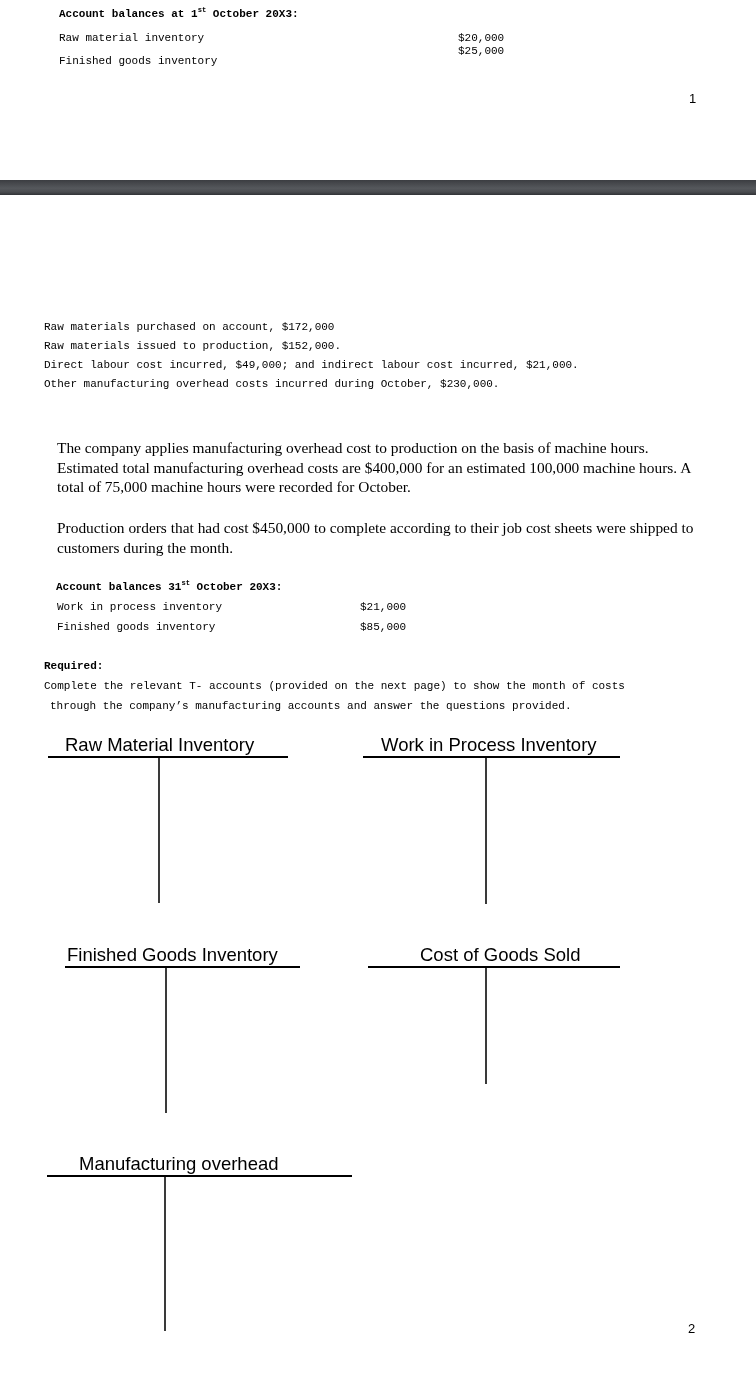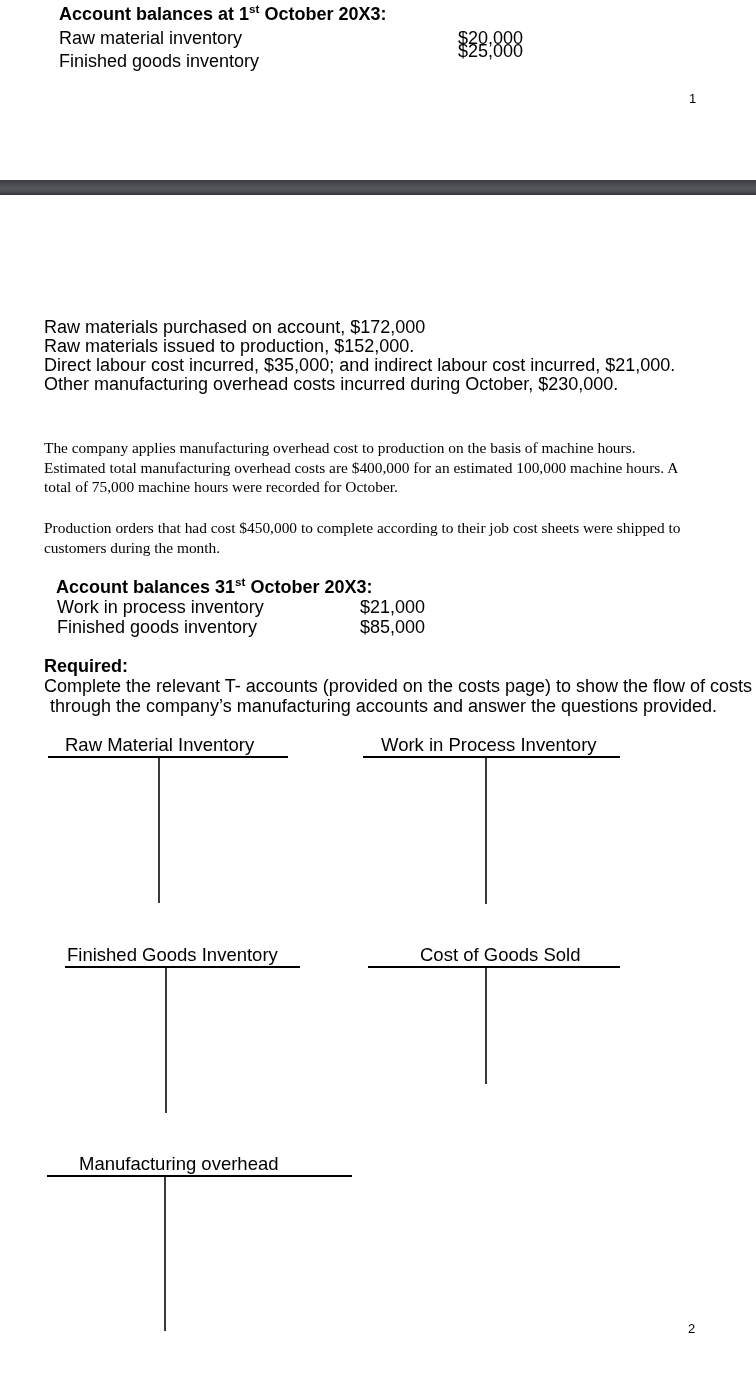--- a/index.html
+++ b/index.html
@@ -20,31 +20,32 @@
     position: absolute;
     left: 0; top: 0;
     width: 756px;
     height: 1386px;
   }
 
   
   .abs { position: absolute; }
 
   .serif {
-    font-family: Liberation Sans, sans-serif;
-    font-size: 18px;
+    font-family: Liberation Mono, monospace;
+    font-size: 11px;
     line-height: 19px;
     color: #000;
     white-space: nowrap;
   }
   .serif-wrap {
     font-family: "Liberation Serif", "DejaVu Serif", serif;
     font-size: 15.4px;
     line-height: 19.6px;
     color: #000;
+    margin-left: 13px;
   }
   .bold { font-weight: bold; }
 
   sup.ord {
     font-size: 0.65em;
     vertical-align: super;
     line-height: 0;
   }
 
   
@@ -162,38 +163,38 @@
   <div class="abs serif top-row-label-2">Finished goods inventory</div>
   <div class="abs serif top-row-val-2">$25,000</div>
 
   <div class="abs page-num page-num-1">1</div>
 
   <div class="separator"></div>
 
   <div class="abs serif facts">
     <div>Raw materials purchased on account, $172,000</div>
     <div>Raw materials issued to production, $152,000.</div>
-    <div>Direct labour cost incurred, $35,000; and indirect labour cost incurred, $21,000.</div>
+    <div>Direct labour cost incurred, $49,000; and indirect labour cost incurred, $21,000.</div>
     <div>Other manufacturing overhead costs incurred during October, $230,000.</div>
   </div>
 
   <div class="abs serif-wrap para-oh">The company applies manufacturing overhead cost to production on the basis of machine hours. Estimated total manufacturing overhead costs are $400,000 for an estimated 100,000 machine hours. A total of 75,000 machine hours were recorded for October.</div>
 
   <div class="abs serif-wrap para-ship">Production orders that had cost $450,000 to complete according to their job cost sheets were shipped to customers during the month.</div>
 
   <div class="abs serif bold bal2-heading"><span>Account balances 31</span><sup class="ord">st</sup><span> October 20X3:</span></div>
 
   <div class="abs serif bal2-label-1">Work in process inventory</div>
   <div class="abs serif bal2-val-1">$21,000</div>
 
   <div class="abs serif bal2-label-2">Finished goods inventory</div>
   <div class="abs serif bal2-val-2">$85,000</div>
 
   <div class="abs serif bold req-heading">Required:</div>
-  <div class="abs serif req-line-1">Complete the relevant T- accounts (provided on the costs page) to show the flow of costs</div>
+  <div class="abs serif req-line-1">Complete the relevant T- accounts (provided on the next page) to show the month of costs</div>
   <div class="abs serif req-line-2">through the company’s manufacturing accounts and answer the questions provided.</div>
 
   <div class="t-account ta-rmi">
     <div class="t-title">Raw Material Inventory</div>
     <div class="t-rule"></div>
     <div class="t-stem"></div>
   </div>
 
   <div class="t-account ta-wip">
     <div class="t-title">Work in Process Inventory</div>

